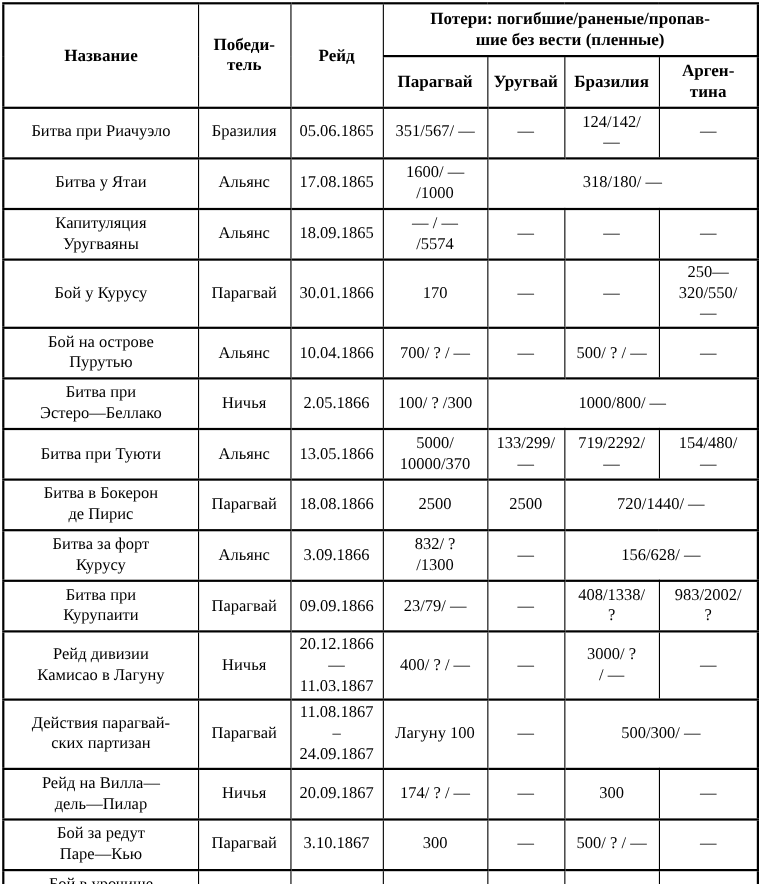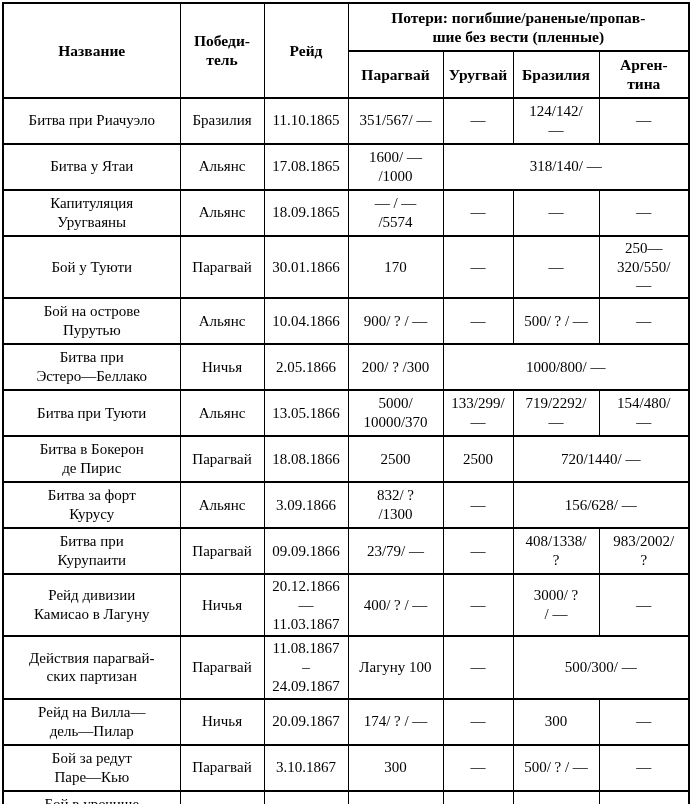--- a/index.html
+++ b/index.html
@@ -80,73 +80,73 @@
         <th class="country">Уругвай</th>
         <th class="country">Бразилия</th>
         <th class="country">Арген-
 тина</th>
       </tr>
     </thead>
     <tbody>
         <tr>
           <td>Битва при Риачуэло</td>
           <td>Бразилия</td>
-          <td>11.10.1865</td>
+          <td>05.06.1865</td>
           <td>351/567/ —</td>
           <td>—</td>
           <td>124/142/
 —</td>
           <td>—</td>
         </tr>
         <tr>
           <td>Битва у Ятаи</td>
           <td>Альянс</td>
           <td>17.08.1865</td>
           <td>1600/ —
 /1000</td>
-          <td colspan="3">318/140/ —</td>
+          <td colspan="3">318/180/ —</td>
         </tr>
         <tr>
           <td>Капитуляция
 Уругваяны</td>
           <td>Альянс</td>
           <td>18.09.1865</td>
           <td>— / —
 /5574</td>
           <td>—</td>
           <td>—</td>
           <td>—</td>
         </tr>
         <tr>
-          <td>Бой у Туюти</td>
+          <td>Бой у Курусу</td>
           <td>Парагвай</td>
           <td>30.01.1866</td>
           <td>170</td>
           <td>—</td>
           <td>—</td>
           <td>250—
 320/550/
 —</td>
         </tr>
         <tr>
           <td>Бой на острове
 Пурутью</td>
           <td>Альянс</td>
           <td>10.04.1866</td>
-          <td>900/ ? / —</td>
+          <td>700/ ? / —</td>
           <td>—</td>
           <td>500/ ? / —</td>
           <td>—</td>
         </tr>
         <tr>
           <td>Битва при
 Эстеро—Беллако</td>
           <td>Ничья</td>
           <td>2.05.1866</td>
-          <td>200/ ? /300</td>
+          <td>100/ ? /300</td>
           <td colspan="3">1000/800/ —</td>
         </tr>
         <tr>
           <td>Битва при Туюти</td>
           <td>Альянс</td>
           <td>13.05.1866</td>
           <td>5000/
 10000/370</td>
           <td>133/299/
 —</td>

